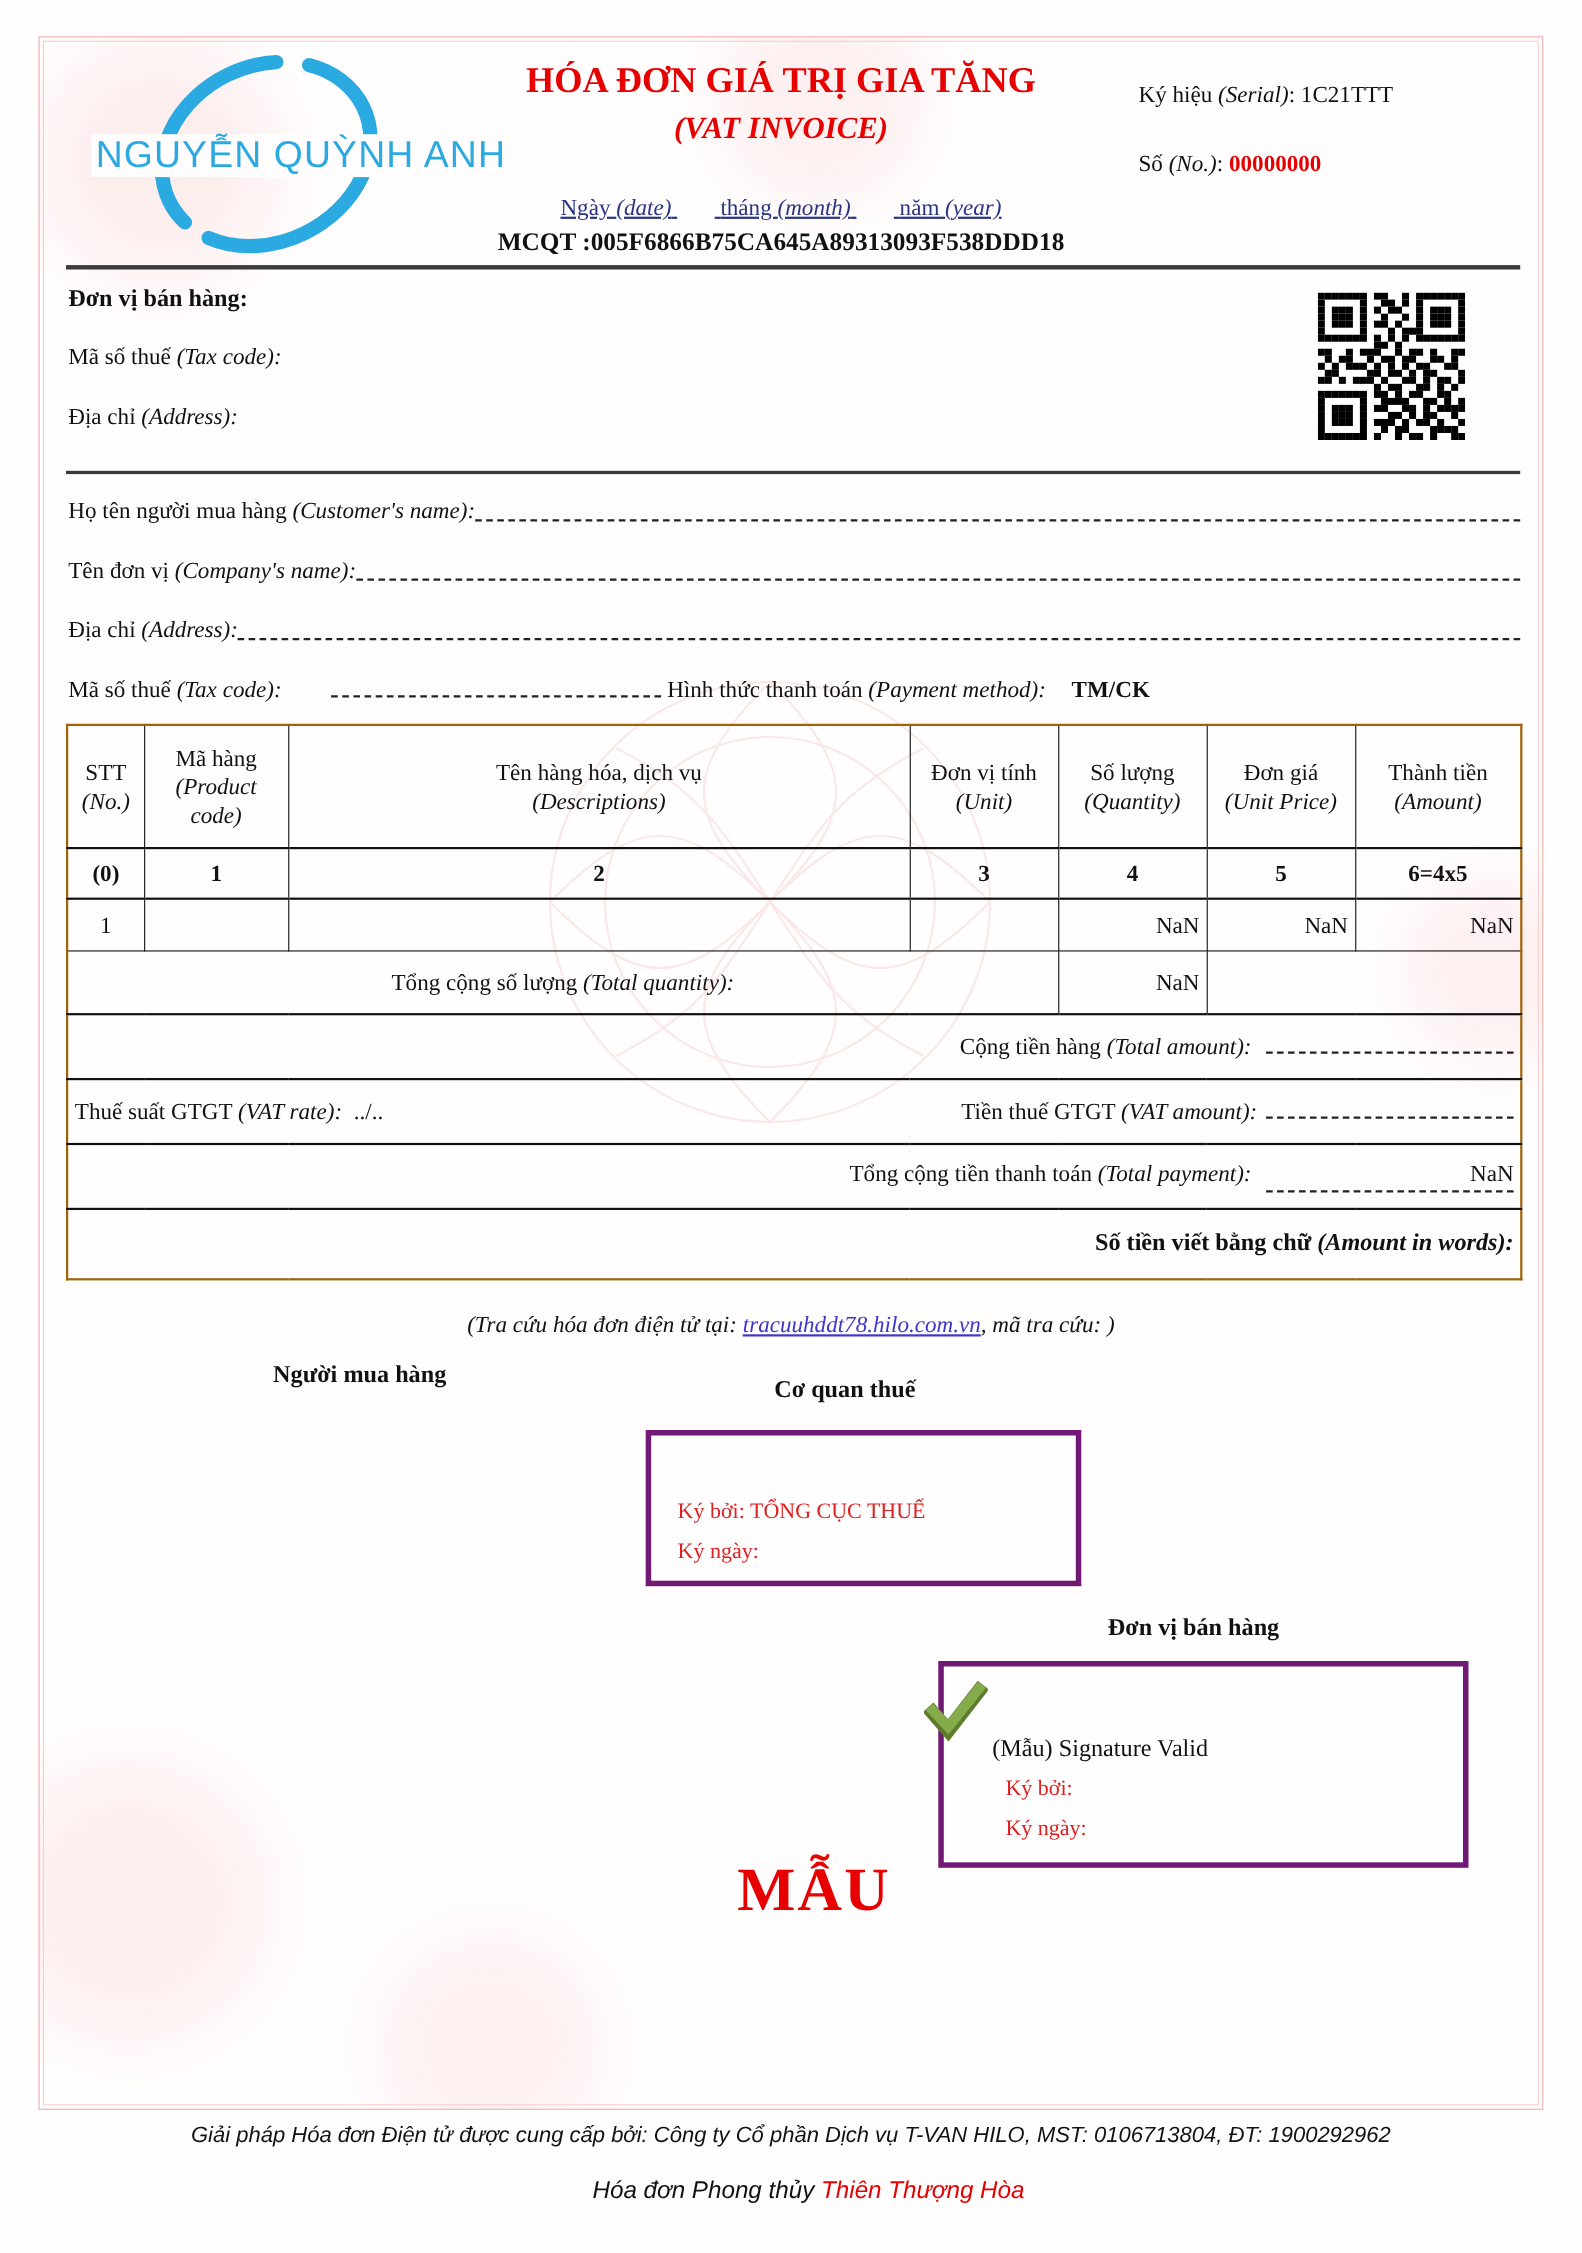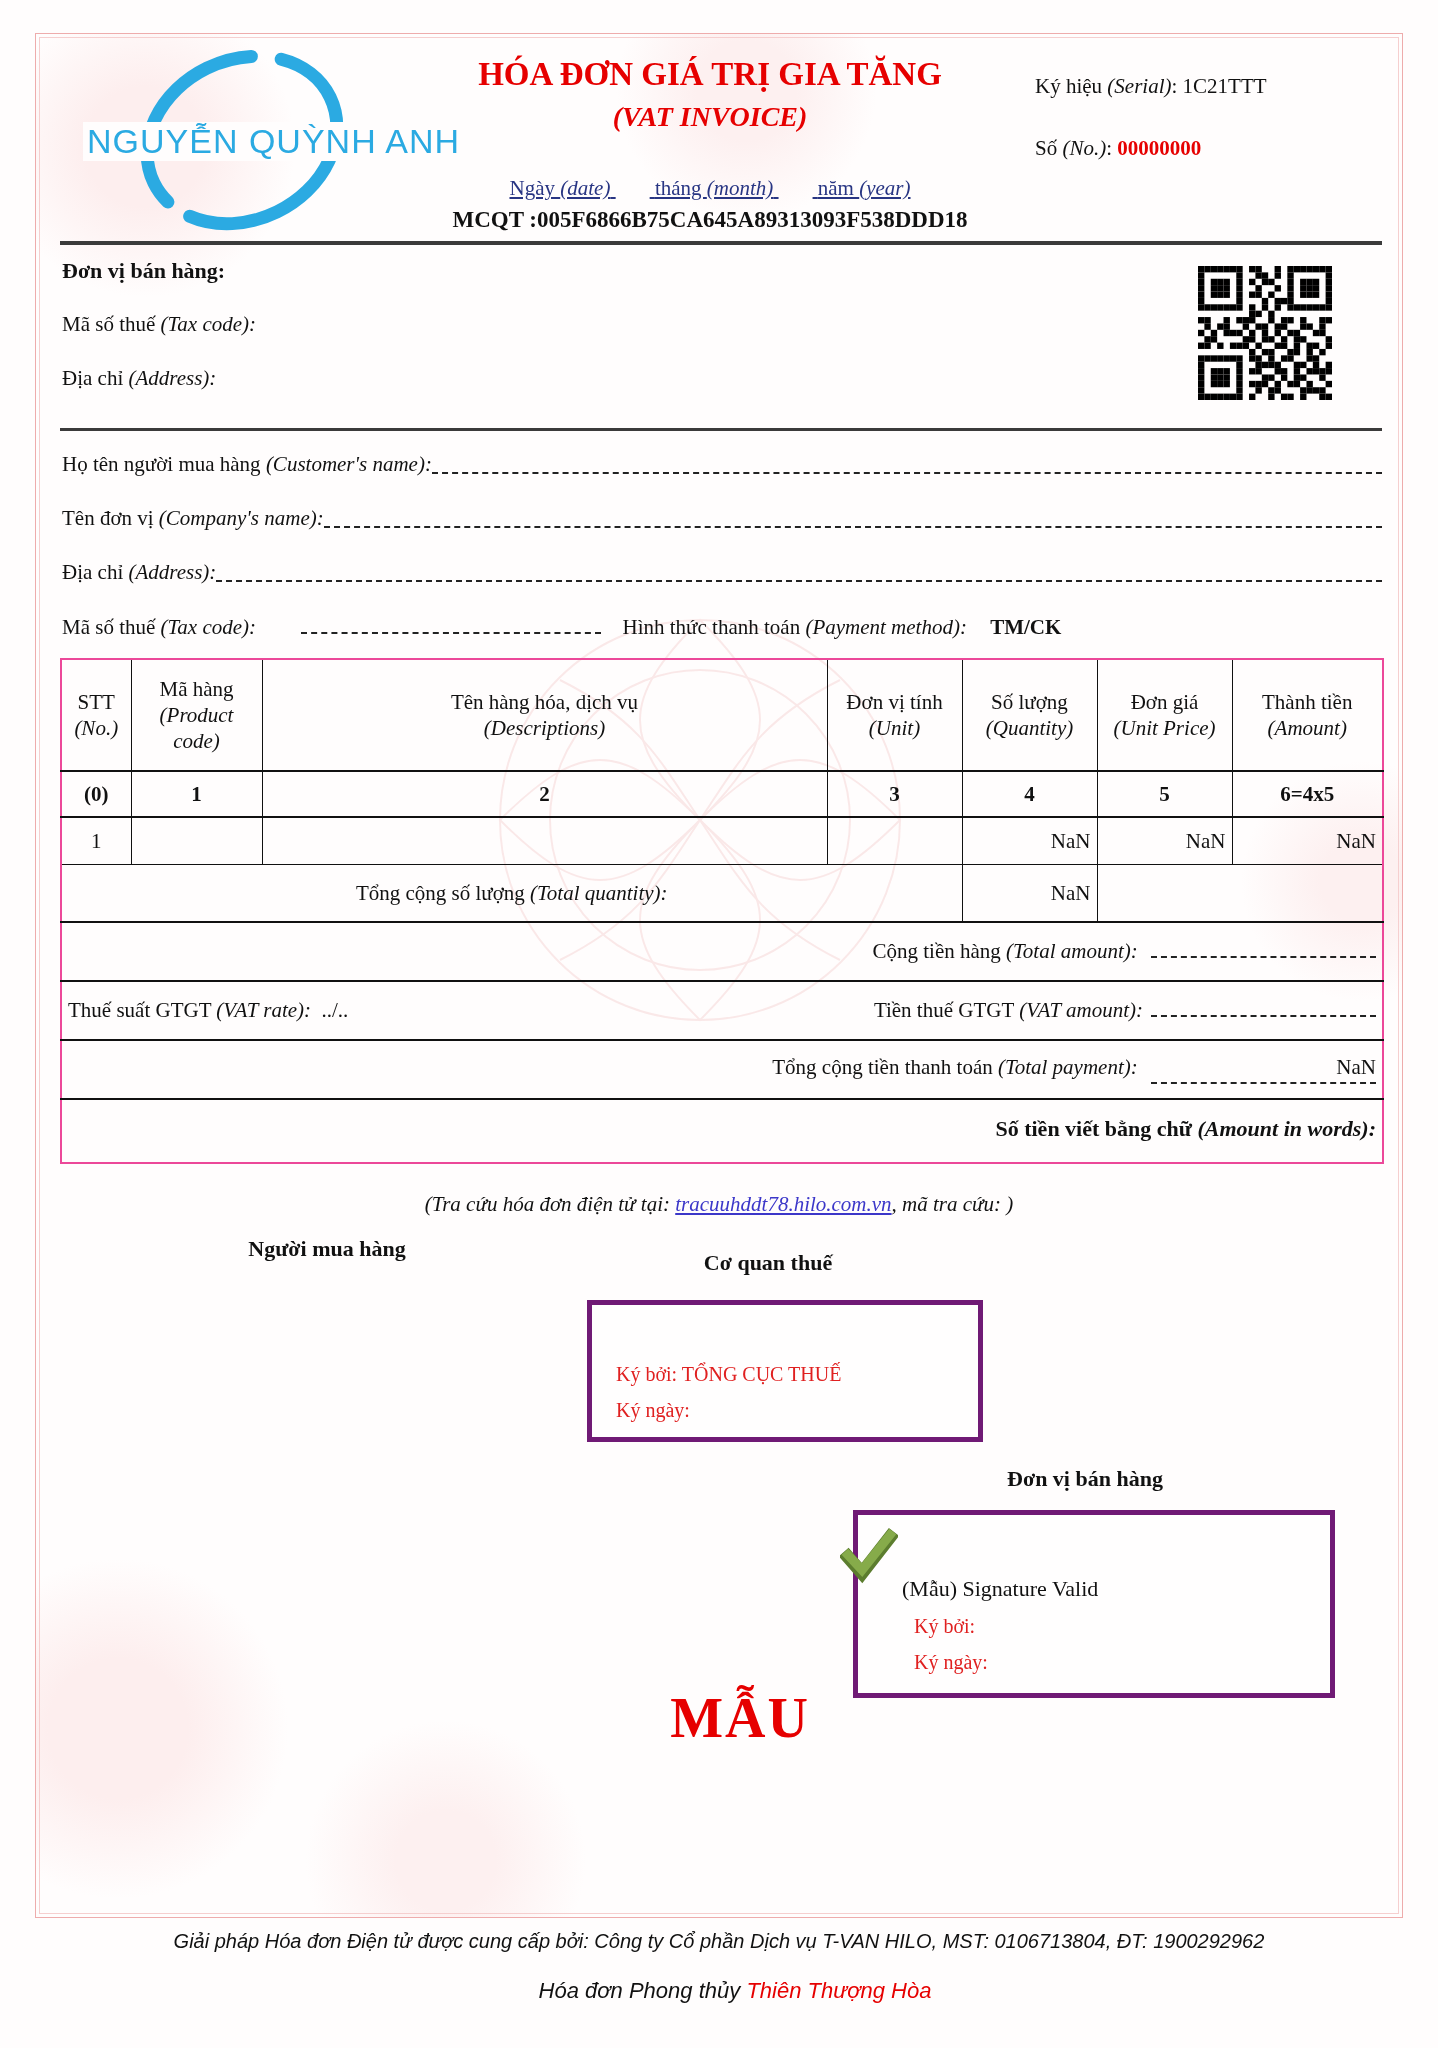--- a/index.html
+++ b/index.html
@@ -21,21 +21,21 @@
   .serif21{font-size:21px;}
   .hr{position:absolute;left:60px;width:1322px;background:#3b3b3b;}
   .dotflex{display:flex;align-items:flex-end;}
   .dotfill{flex:1;border-bottom:2px dashed #222;margin-bottom:3px;height:1px;}
   .dotseg{display:inline-block;border-bottom:2px dashed #222;height:20px;vertical-align:baseline;}
   .logo-text{font-family:"Liberation Sans", sans-serif;font-size:34px;color:#2baae2;
              background:#fffdfd;padding:0 4px;letter-spacing:1px;}
   .title{font-size:33px;font-weight:bold;color:#e60000;text-align:center;}
   .subtitle{font-size:28px;font-weight:bold;font-style:italic;color:#e60000;text-align:center;}
   .hdr-line{font-size:21px;}
-  table.t{border-collapse:collapse;table-layout:fixed;width:1322px;border:2px solid #ec4899;font-size:21px;}
+  table.t{border-collapse:collapse;table-layout:fixed;width:1322px;border:2px solid #a16207;font-size:21px;}
   table.t td,table.t th{border:1px solid #111;padding:2px 6px;font-weight:normal;vertical-align:middle;}
   table.t .hcell{text-align:center;font-size:21px;line-height:1.25;}
   tr.hdr td{height:106px;border-bottom:2px solid #111;}
   tr.idx td{height:40px;text-align:center;font-weight:bold;border-bottom:2px solid #111;}
   tr.item td{height:42px;}
   tr.tq td{height:52px;border-top:1px solid #111;border-bottom:2px solid #111;}
   tr.fullrow td{height:53px;border-bottom:2px solid #111;}
   .ralign{text-align:right;}
   .dotline{display:inline-block;width:225px;border-bottom:2px dashed #222;text-align:right;
            padding-bottom:2px;margin-left:8px;}
@@ -355,21 +355,21 @@
     <span style="white-space:nowrap;"><span>Tên đơn vị </span><i>(Company's name):</i></span>
     <span class="dotfill"></span>
   </div>
   <div class="abs serif21 dotflex" style="left:62px;top:560px;width:1320px;">
     <span style="white-space:nowrap;"><span>Địa chỉ </span><i>(Address):</i></span>
     <span class="dotfill"></span>
   </div>
   <div class="abs serif21" style="left:62px;top:612px;width:1320px;white-space:nowrap;">
     <span><span>Mã số thuế </span><i>(Tax code):</i></span>
     <span class="dotseg" style="width:300px;margin-left:40px;"></span>
-    <span style="margin-left:16px;"><span>Hình thức thanh toán </span><i>(Payment method):</i></span>
+    <span style="margin-left:0;"><span>Hình thức thanh toán </span><i>(Payment method):</i></span>
     <span class="b" style="margin-left:18px;">TM/CK</span>
   </div>
 
   <table class="t abs" style="left:60px;top:658px;">
     <colgroup>
       <col style="width:70px">
         <col style="width:131px">
         <col style="width:565px">
       <col style="width:135px">
         <col style="width:135px">

